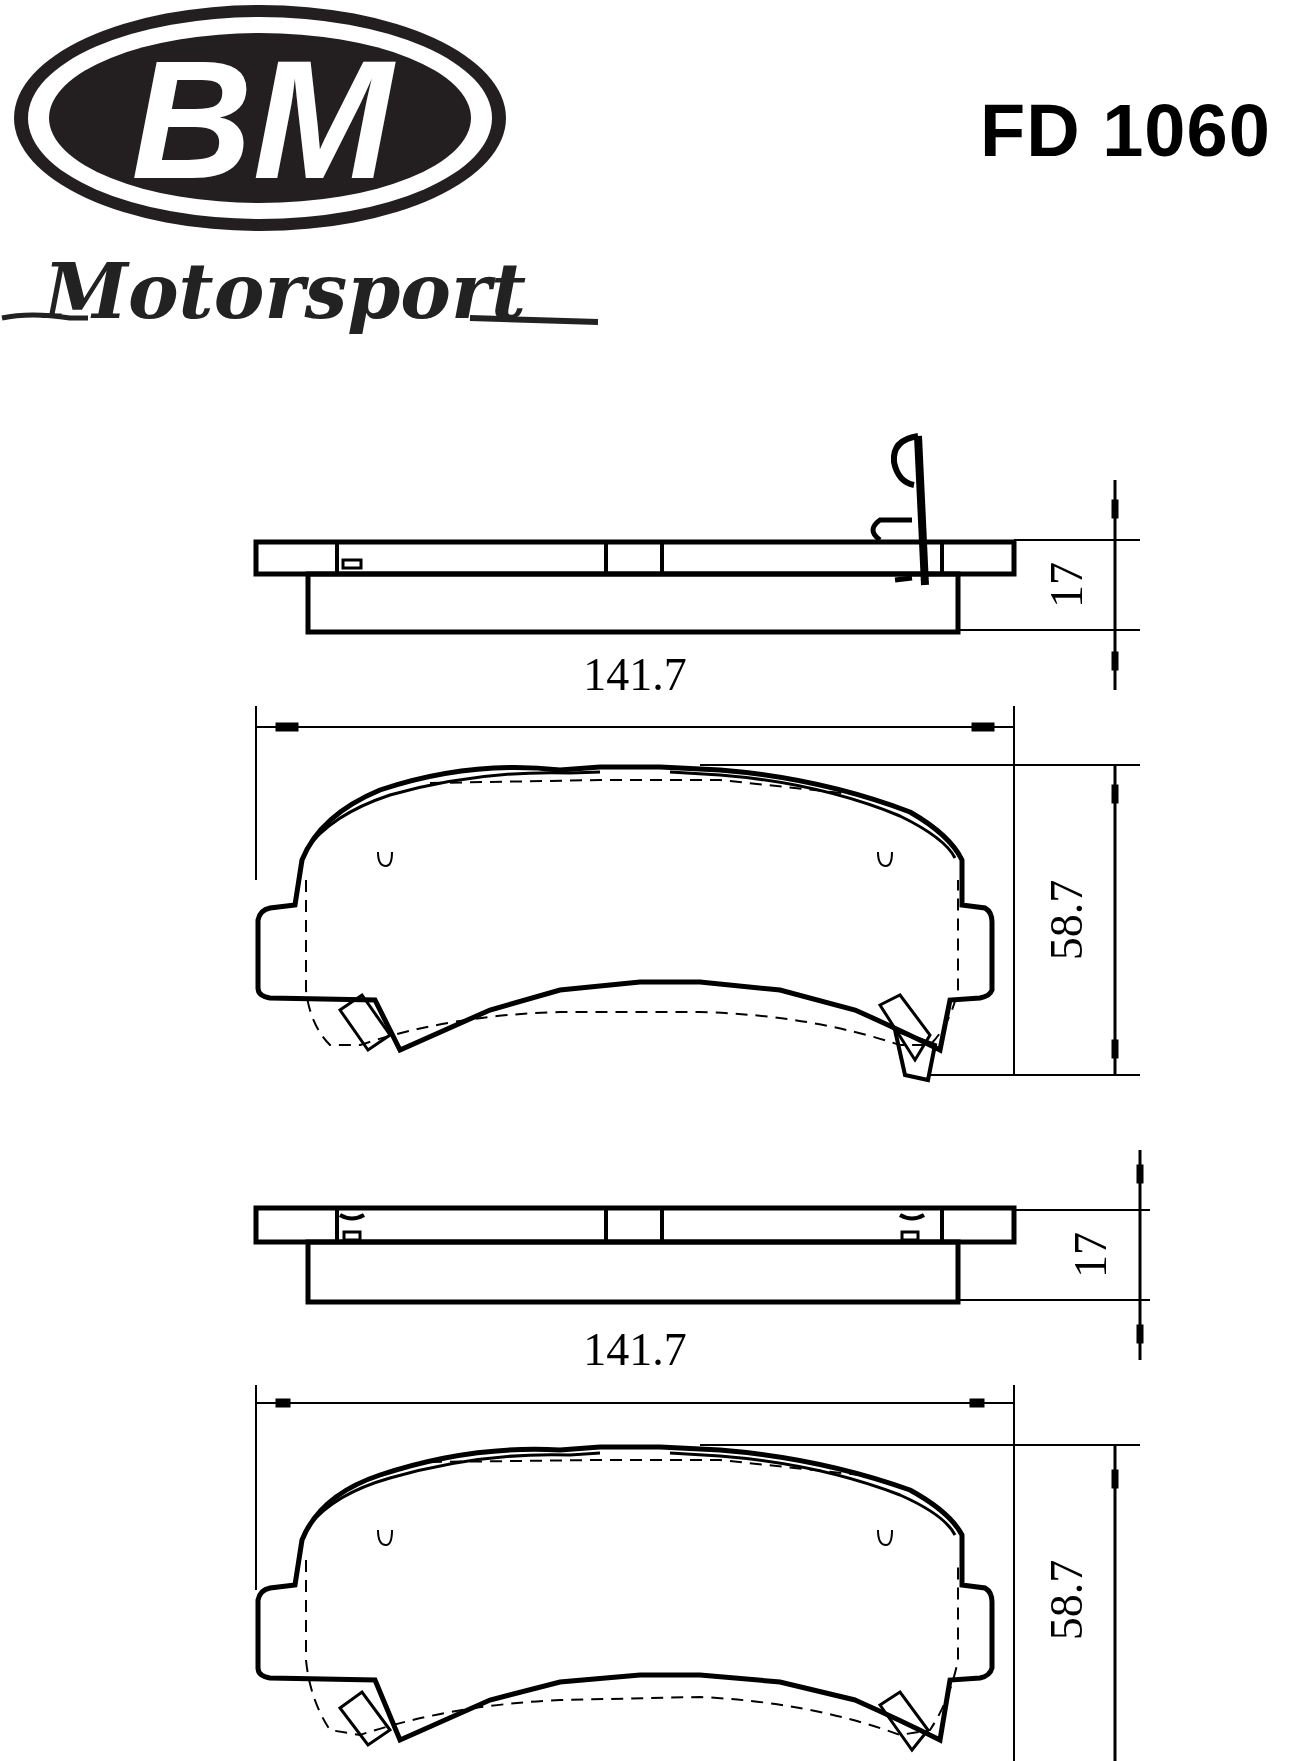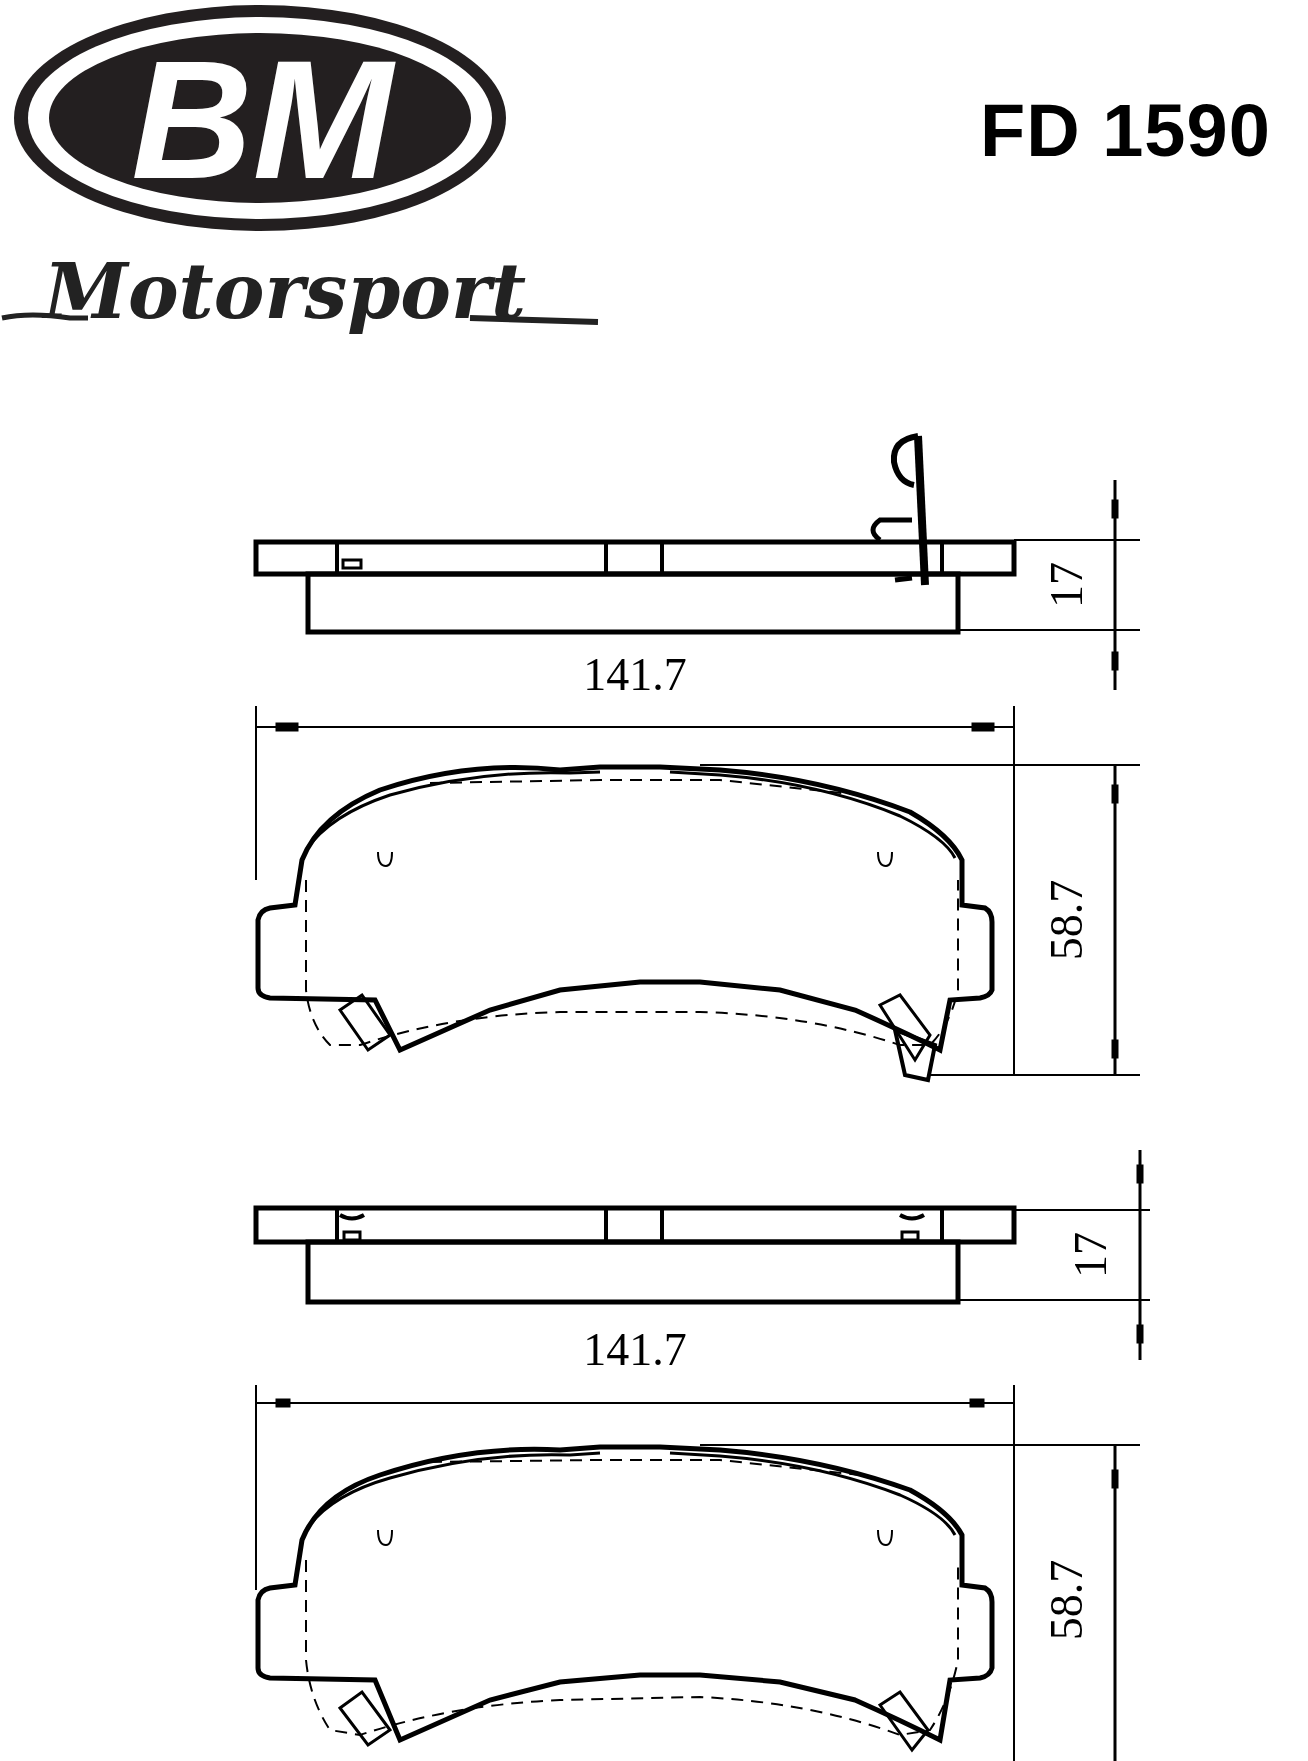--- a/index.html
+++ b/index.html
@@ -18,21 +18,21 @@
 <svg id="logo" class="abs" viewBox="0 0 600 340">
   <ellipse cx="260" cy="118" rx="246" ry="113" fill="#231f20"></ellipse>
   <ellipse cx="260" cy="118" rx="232" ry="101" fill="#fff"></ellipse>
   <ellipse cx="260" cy="118" rx="211" ry="85" fill="#231f20"></ellipse>
   <text class="brand-text" x="262" y="178" font-size="168" text-anchor="middle">BM</text>
   <text class="script-text" x="285" y="318" font-size="76" text-anchor="middle">Motorsport</text>
   <path d="M2 318 Q30 312 70 318 L88 318" stroke="#222" stroke-width="5" fill="none"></path>
   <path d="M470 318 L598 322" stroke="#222" stroke-width="6" fill="none"></path>
 </svg>
 
-<div id="part-number" class="abs">FD 1590</div>
+<div id="part-number" class="abs">FD 1060</div>
 
 <svg id="drawing" class="abs" viewBox="0 0 1308 1761" fill="none" stroke="#000">
 
   <g>
     <rect x="256" y="542" width="758" height="32" stroke-width="5"></rect>
     <line x1="337" y1="542" x2="337" y2="574" stroke-width="4"></line>
     <line x1="606" y1="542" x2="606" y2="574" stroke-width="4"></line>
     <line x1="662" y1="542" x2="662" y2="574" stroke-width="4"></line>
     <line x1="942" y1="542" x2="942" y2="574" stroke-width="4"></line>
     <rect x="343" y="560" width="18" height="8" stroke-width="3"></rect>

